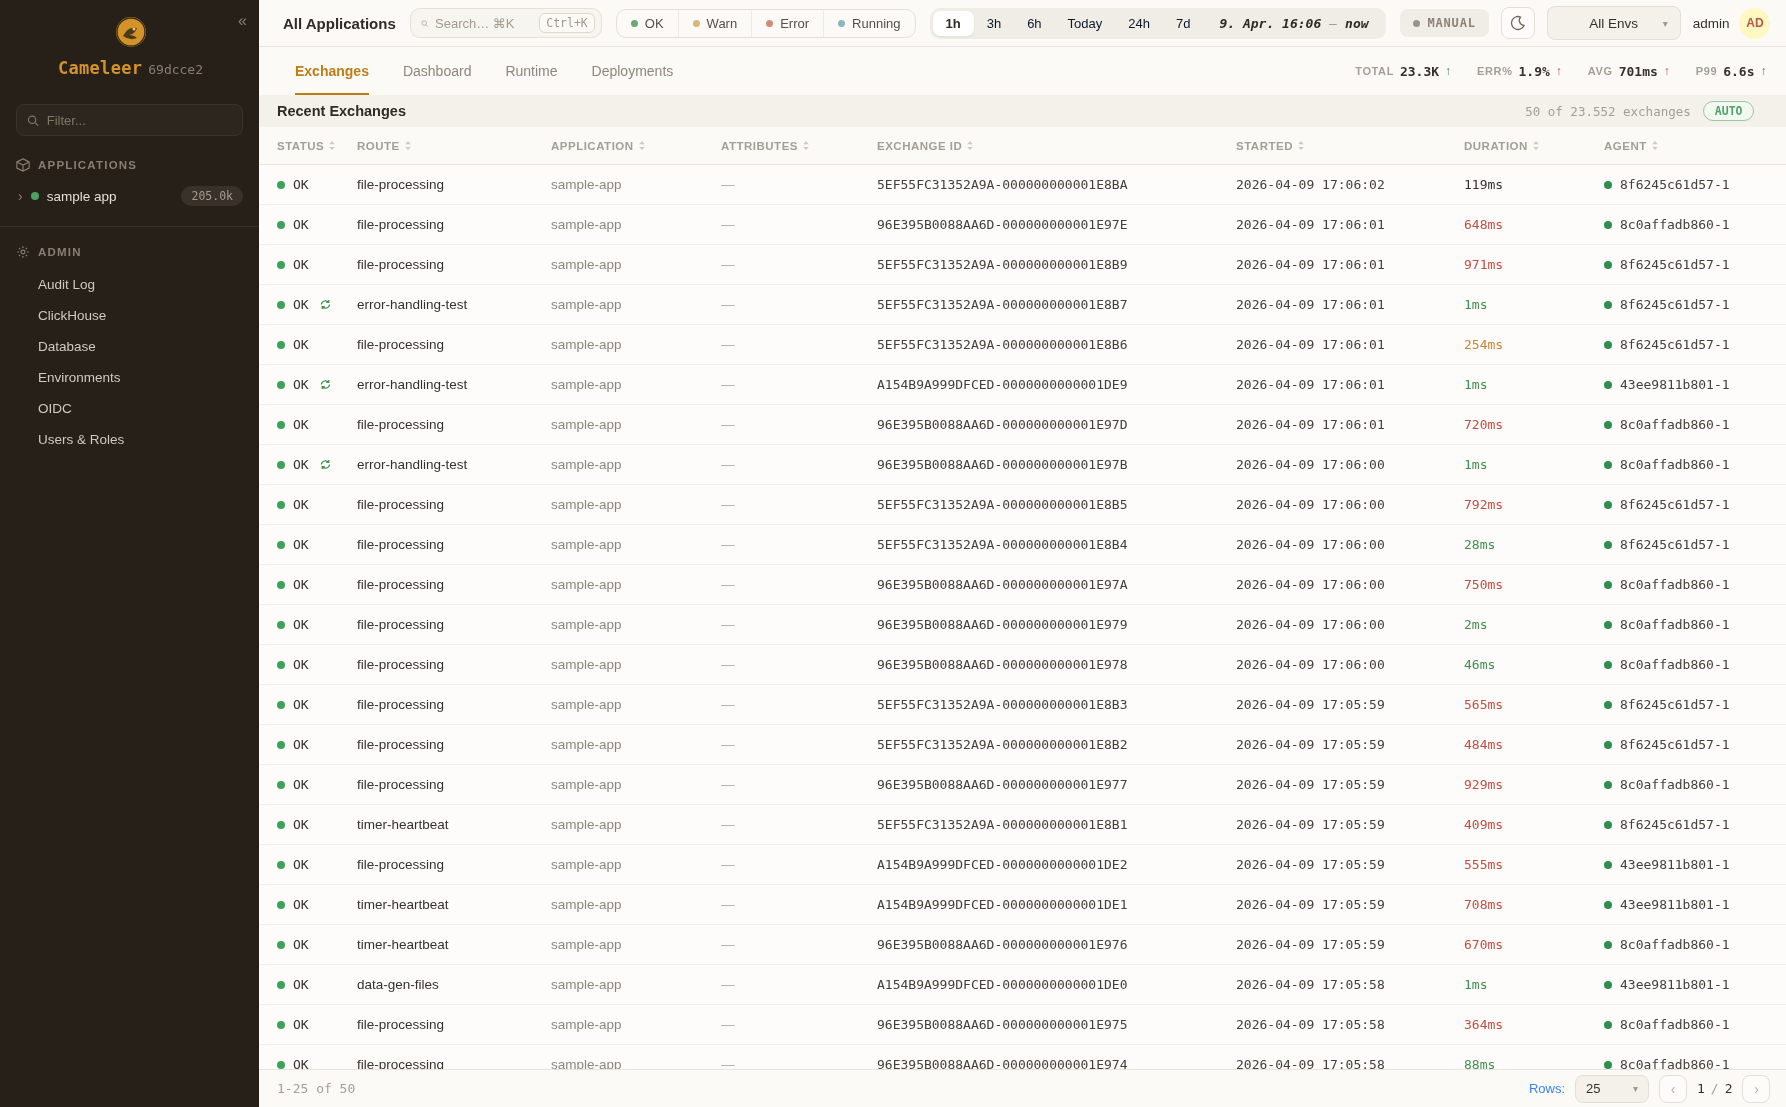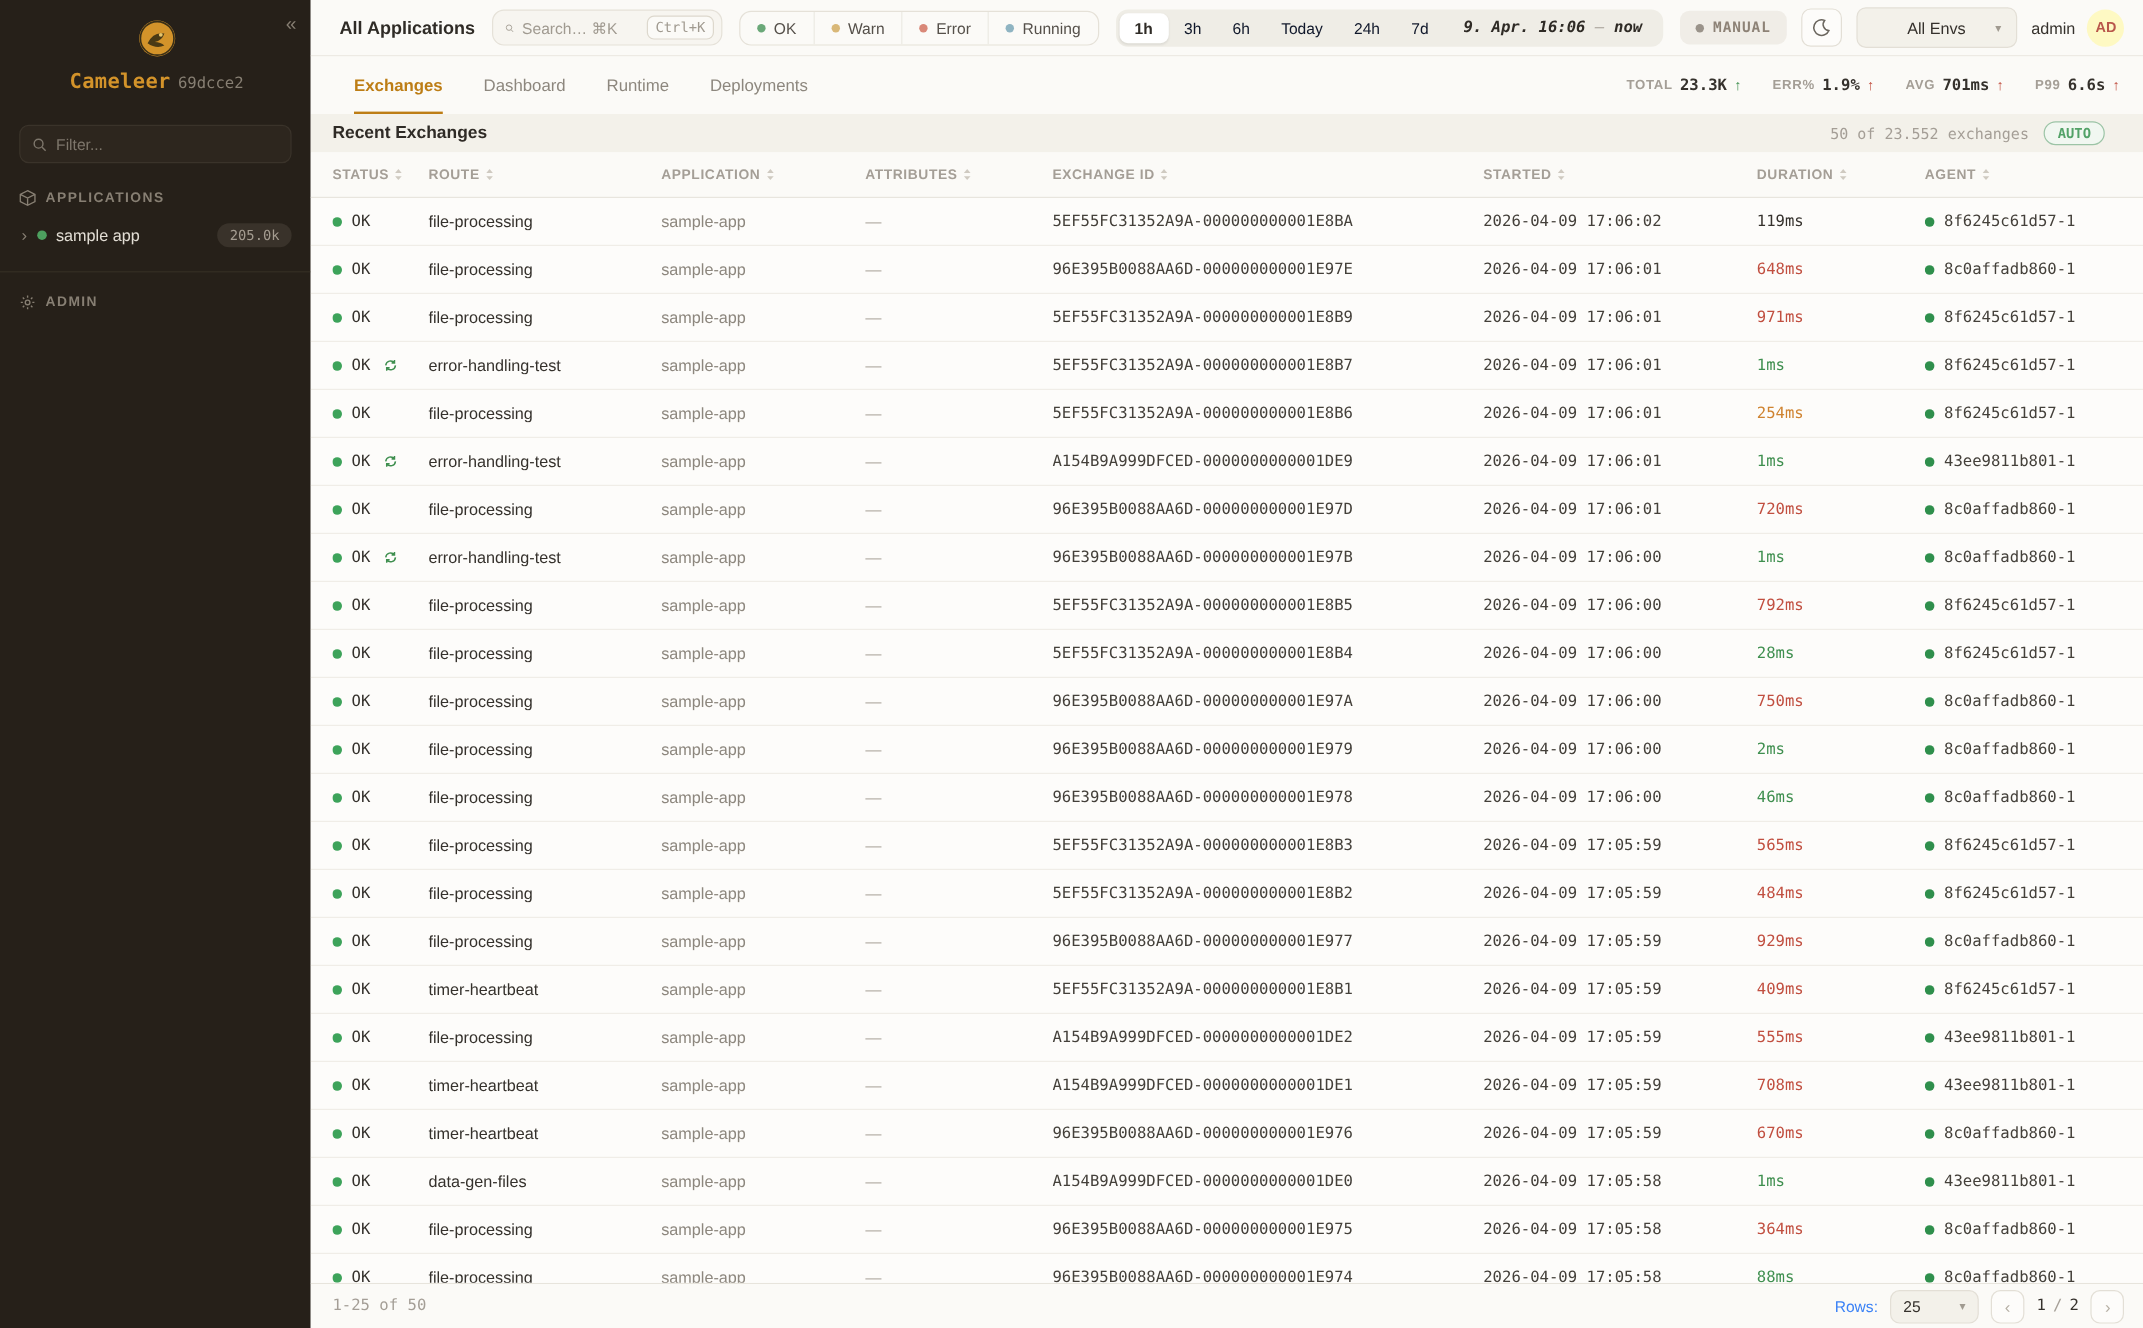--- a/index.html
+++ b/index.html
@@ -175,20 +175,35 @@
     <div class="sb-div"></div>
 
     <div class="sb-section">
       <svg width="14" height="14" viewBox="0 0 16 16">
         <circle cx="8" cy="8" r="2.2" fill="none" stroke="#877f73" stroke-width="1.3"></circle>
         <path d="M8 1.5 V3.5 M8 12.5 V14.5 M1.5 8 H3.5 M12.5 8 H14.5 M3.4 3.4 L4.8 4.8 M11.2 11.2 L12.6 12.6 M12.6 3.4 L11.2 4.8 M4.8 11.2 L3.4 12.6" stroke="#877f73" stroke-width="1.3"></path>
       </svg>
       <span>ADMIN</span>
     </div>
 
+    <div class="sb-admin-list">
+
+        <div class="sb-item">Audit Log</div>
+
+        <div class="sb-item">ClickHouse</div>
+
+        <div class="sb-item">Database</div>
+
+        <div class="sb-item">Environments</div>
+
+        <div class="sb-item">OIDC</div>
+
+        <div class="sb-item">Users &amp; Roles</div>
+
+    </div>
 
   </aside>
 
   <div class="main">
 
     <div class="topbar">
       <span class="tb-title">All Applications</span>
 
       <div class="search">
         <svg width="13" height="13" viewBox="0 0 16 16">

